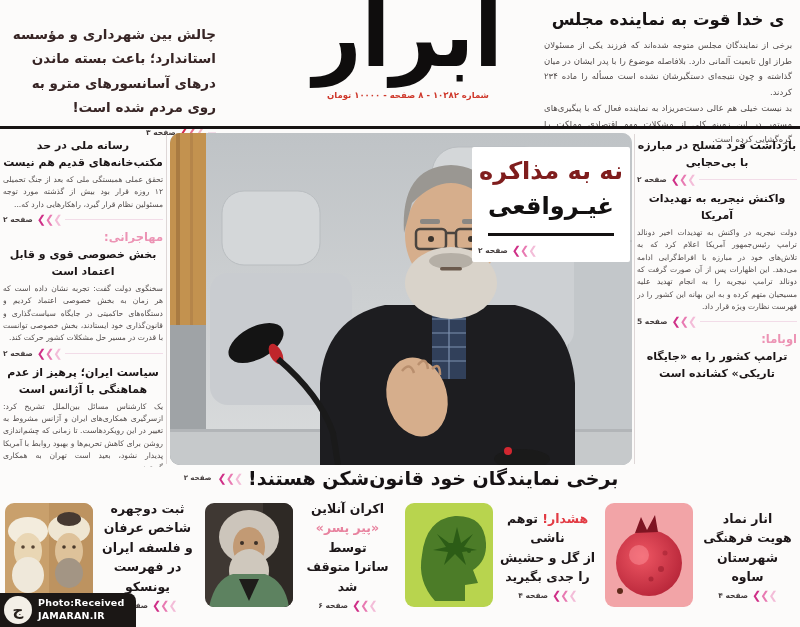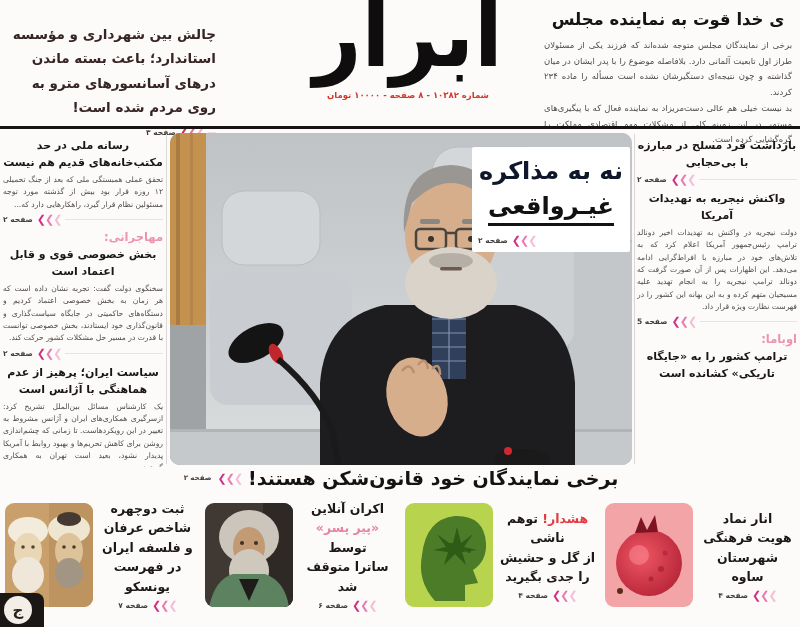--- a/index.html
+++ b/index.html
@@ -44,22 +44,22 @@
   .col.right { right:3px; } .col.left { left:3px; }
   .story { margin-bottom:5px; }
   .story h3 { font-size:11px; line-height:1.55; text-align:center; color:#1b1516; font-weight:bold; }
   .story p { font-size:7.6px; line-height:1.62; margin-top:3px; }
   .story .marker { margin-top:3px; }
 
   
   .photo-wrap { position:absolute; top:133px; left:170px; width:462px; height:332px; border-radius:10px; overflow:hidden; background:#c9ccce; }
   .photo-wrap svg { display:block; }
   .head-box { position:absolute; top:14px; right:2px; width:158px; background:#ffffff; padding:10px 6px 6px; text-align:center; border-radius:2px; }
-  .head-box .l1 { font-size:24px; font-weight:bold; color:#0f172a; display:block; }
-  .head-box .l2 { font-size:24px; font-weight:bold; color:#121010; display:inline-block; border-bottom:3.5px solid #141212; padding-bottom:3px; margin-top:7px; }
+  .head-box .l1 { font-size:24px; font-weight:bold; color:#7f1d1d; display:block; }
+  .head-box .l2 { font-size:24px; font-weight:bold; color:#121010; display:inline-block; border-bottom:3.5px solid #141212; padding-bottom:13px; margin-top:7px; }
   .head-box .marker { justify-content:flex-end; margin-top:9px; }
 
   
   .banner { position:absolute; top:467px; left:170px; width:462px; display:flex; direction:rtl; justify-content:center; align-items:center; gap:6px; }
   .banner .txt { font-size:19px; font-weight:bold; color:#161214; white-space:nowrap; }
   .banner .pg { font-size:7px; }
 
   
   .strip { position:absolute; top:499px; left:4px; width:792px; display:flex; direction:rtl; gap:9px; }
   .card { width:191px; height:112px; display:flex; direction:rtl; gap:6px; align-items:center; }
@@ -331,15 +331,19 @@
           <ellipse cx="64" cy="70" rx="14" ry="15" fill="#a39584"></ellipse>
           <circle cx="59" cy="44" r="1.8" fill="#4a3a2b"></circle>
             <circle cx="69" cy="44" r="1.8" fill="#4a3a2b"></circle>
         </svg>
       </div>
     </div>
   </div>
 
   <div class="wm">
     <div class="circle">ج</div>
+    <div class="lines">
+      <div>Photo:Received</div>
+      <div>JAMARAN.IR</div>
+    </div>
   </div>
 
 </div>
 
 </body></html>

